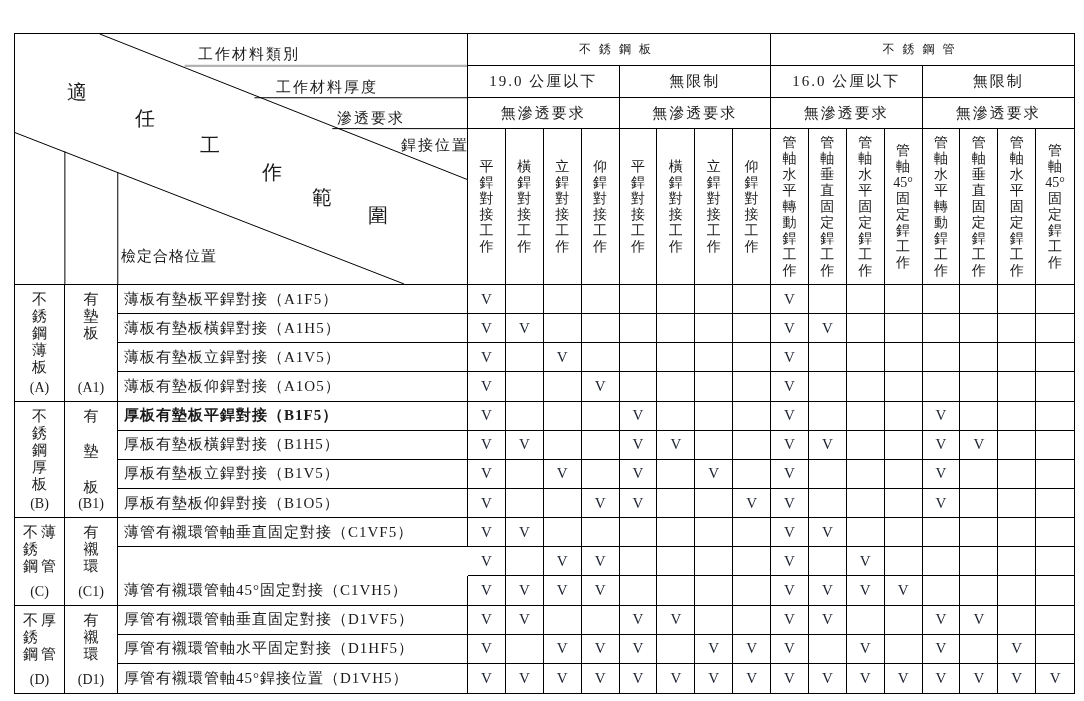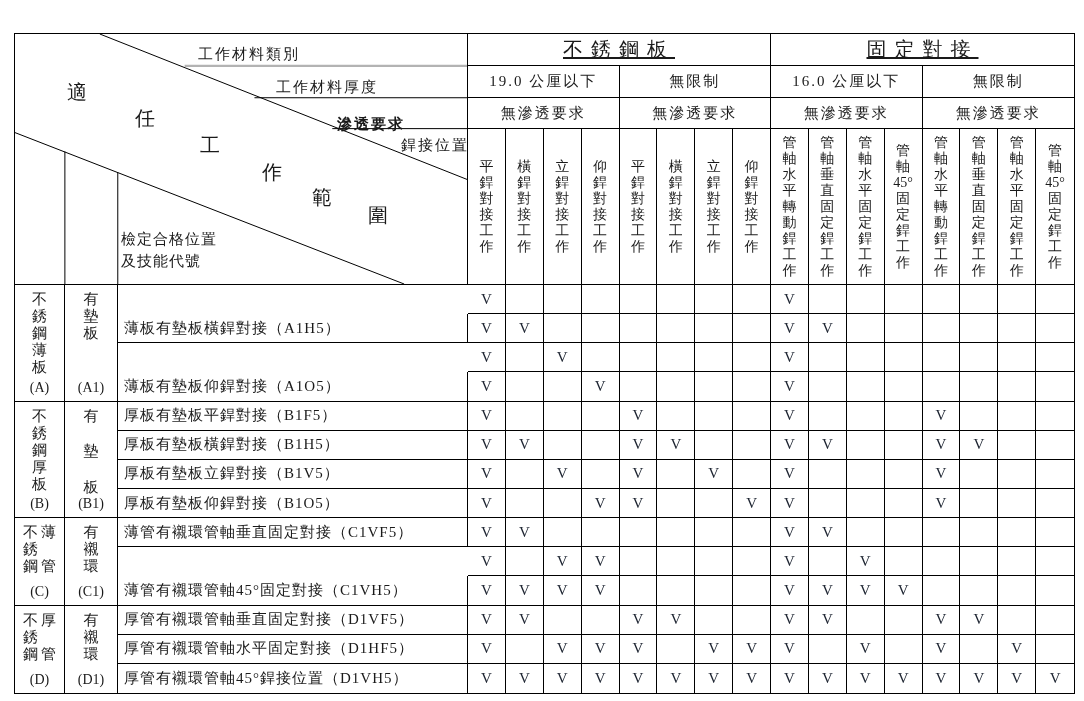--- a/index.html
+++ b/index.html
@@ -18,40 +18,40 @@
     grid-template-columns:50px 53px 350px repeat(16,1fr);
     grid-template-rows:32px 32px 31px 156px repeat(14,1fr);
   }
   .cell{
     box-sizing:border-box;border-right:1px solid #000;border-bottom:1px solid #000;
     display:flex;align-items:center;justify-content:center;
     font-size:15px;overflow:hidden;position:relative;
   }
   .no-r{border-right:none;}
   .no-b{border-bottom:none;}
-  .h1{letter-spacing:8px;font-size:20px;text-decoration:underline;}
+  .h1{letter-spacing:8px;font-size:12px;}
   .h2{letter-spacing:2px;}
   
   .corner{grid-column:1/4;grid-row:1/5;position:relative;display:block;}
   .corner svg{position:absolute;left:0;top:0;width:100%;height:100%;}
   .clab{position:absolute;font-size:15px;letter-spacing:2px;white-space:nowrap;}
   .c1{left:183px;top:11px;}
   .c2{left:261px;top:44px;}
-  .c3{left:322px;top:81px;font-weight:bold;}
+  .c3{left:322px;top:75px;}
   .c4{left:386px;top:102px;}
   .bandchar{position:absolute;font-size:20px;transform:translate(-50%,-50%);}
   .b1{left:62px;top:58px;} .b2{left:130px;top:84px;} .b3{left:195px;top:111px;}
   .b4{left:257px;top:138px;} .b5{left:307px;top:163px;} .b6{left:363px;top:181px;}
   .vlab{
     position:absolute;writing-mode:vertical-rl;text-orientation:upright;
     font-size:15px;letter-spacing:1px;line-height:16px;bottom:3px;
   }
   .vlab1{left:17px;} .vlab2{left:68px;}
   .pos-lab{position:absolute;left:106px;top:194px;font-size:15px;line-height:22px;letter-spacing:1px;}
-  .pos-lab span{display:block;}
+  .pos-lab span{display:block;margin-top:17px;}
   
   .vline{display:flex;flex-direction:column;justify-content:space-between;align-items:center;}
   .vline span{display:block;text-align:center;}
   .poshead{padding:2px 0;}
   .poshead .vline span{font-size:14px;line-height:16px;}
   
   .gcell{flex-direction:column;justify-content:space-between;padding:6px 0 5px 0;}
   .vlines{display:flex;flex-direction:row;gap:3px;}
   .vlines .vline span{font-size:15px;line-height:17px;}
   .gcode{font-size:14px;letter-spacing:0;}
@@ -90,21 +90,21 @@
       <span class="bandchar b6">圍</span>
       <span class="vlab vlab1">檢定材料類別</span>
       <span class="vlab vlab2">接頭組合類別</span>
       <div class="pos-lab">
         <span>檢定合格位置</span>
         <span>及技能代號</span>
       </div>
     </div>
 
     <div class="cell h1" style="grid-column:4/12;grid-row:1">不銹鋼板</div>
-    <div class="cell h1 no-r" style="grid-column:12/20;grid-row:1">固定對接</div>
+    <div class="cell h1 no-r" style="grid-column:12/20;grid-row:1">不銹鋼管</div>
 
     <div class="cell h2" style="grid-column:4/8;grid-row:2">19.0 公厘以下</div>
     <div class="cell h2" style="grid-column:8/12;grid-row:2">無限制</div>
     <div class="cell h2" style="grid-column:12/16;grid-row:2">16.0 公厘以下</div>
     <div class="cell h2 no-r" style="grid-column:16/20;grid-row:2">無限制</div>
 
     <div class="cell h2" style="grid-column:4/8;grid-row:3">無滲透要求</div>
     <div class="cell h2" style="grid-column:8/12;grid-row:3">無滲透要求</div>
     <div class="cell h2" style="grid-column:12/16;grid-row:3">無滲透要求</div>
     <div class="cell h2 no-r" style="grid-column:16/20;grid-row:3">無滲透要求</div>
@@ -306,20 +306,21 @@
       <div class="cell gcell tight" style="grid-area: 5 / 2 / 9;">
         <div class="vlines">
           <div class="vline" style="height: 51px;">
             <span>有</span>
             <span>墊</span>
             <span>板</span>
           </div>
         </div>
         <div class="gcode">(A1)</div>
       </div>
+      <div class="cell rowlab" style="grid-area: 5 / 3;">薄板有墊板平銲對接（A1F5）</div>
       <div class="cell mark" style="grid-area: 5 / 4;">V</div>
       <div class="cell mark" style="grid-area: 5 / 5;"></div>
       <div class="cell mark" style="grid-area: 5 / 6;"></div>
       <div class="cell mark" style="grid-area: 5 / 7;"></div>
       <div class="cell mark" style="grid-area: 5 / 8;"></div>
       <div class="cell mark" style="grid-area: 5 / 9;"></div>
       <div class="cell mark" style="grid-area: 5 / 10;"></div>
       <div class="cell mark" style="grid-area: 5 / 11;"></div>
       <div class="cell mark" style="grid-area: 5 / 12;">V</div>
       <div class="cell mark" style="grid-area: 5 / 13;"></div>
@@ -339,20 +340,21 @@
       <div class="cell mark" style="grid-area: 6 / 10;"></div>
       <div class="cell mark" style="grid-area: 6 / 11;"></div>
       <div class="cell mark" style="grid-area: 6 / 12;">V</div>
       <div class="cell mark" style="grid-area: 6 / 13;">V</div>
       <div class="cell mark" style="grid-area: 6 / 14;"></div>
       <div class="cell mark" style="grid-area: 6 / 15;"></div>
       <div class="cell mark" style="grid-area: 6 / 16;"></div>
       <div class="cell mark" style="grid-area: 6 / 17;"></div>
       <div class="cell mark" style="grid-area: 6 / 18;"></div>
       <div class="cell mark no-r" style="grid-area: 6 / 19;"></div>
+      <div class="cell rowlab" style="grid-area: 7 / 3;">薄板有墊板立銲對接（A1V5）</div>
       <div class="cell mark" style="grid-area: 7 / 4;">V</div>
       <div class="cell mark" style="grid-area: 7 / 5;"></div>
       <div class="cell mark" style="grid-area: 7 / 6;">V</div>
       <div class="cell mark" style="grid-area: 7 / 7;"></div>
       <div class="cell mark" style="grid-area: 7 / 8;"></div>
       <div class="cell mark" style="grid-area: 7 / 9;"></div>
       <div class="cell mark" style="grid-area: 7 / 10;"></div>
       <div class="cell mark" style="grid-area: 7 / 11;"></div>
       <div class="cell mark" style="grid-area: 7 / 12;">V</div>
       <div class="cell mark" style="grid-area: 7 / 13;"></div>
@@ -394,21 +396,21 @@
       <div class="cell gcell spread" style="grid-area: 9 / 2 / 13;">
         <div class="vlines">
           <div class="vline">
             <span>有</span>
             <span>墊</span>
             <span>板</span>
           </div>
         </div>
         <div class="gcode">(B1)</div>
       </div>
-      <div class="cell rowlab" style="grid-area: 9 / 3;">厚板有墊板平銲對接（B1F5）</div>
+      <div class="cell rowlab" style="grid-area: 9 / 3; font-weight: bold;">厚板有墊板平銲對接（B1F5）</div>
       <div class="cell mark" style="grid-area: 9 / 4;">V</div>
       <div class="cell mark" style="grid-area: 9 / 5;"></div>
       <div class="cell mark" style="grid-area: 9 / 6;"></div>
       <div class="cell mark" style="grid-area: 9 / 7;"></div>
       <div class="cell mark" style="grid-area: 9 / 8;">V</div>
       <div class="cell mark" style="grid-area: 9 / 9;"></div>
       <div class="cell mark" style="grid-area: 9 / 10;"></div>
       <div class="cell mark" style="grid-area: 9 / 11;"></div>
       <div class="cell mark" style="grid-area: 9 / 12;">V</div>
       <div class="cell mark" style="grid-area: 9 / 13;"></div>

